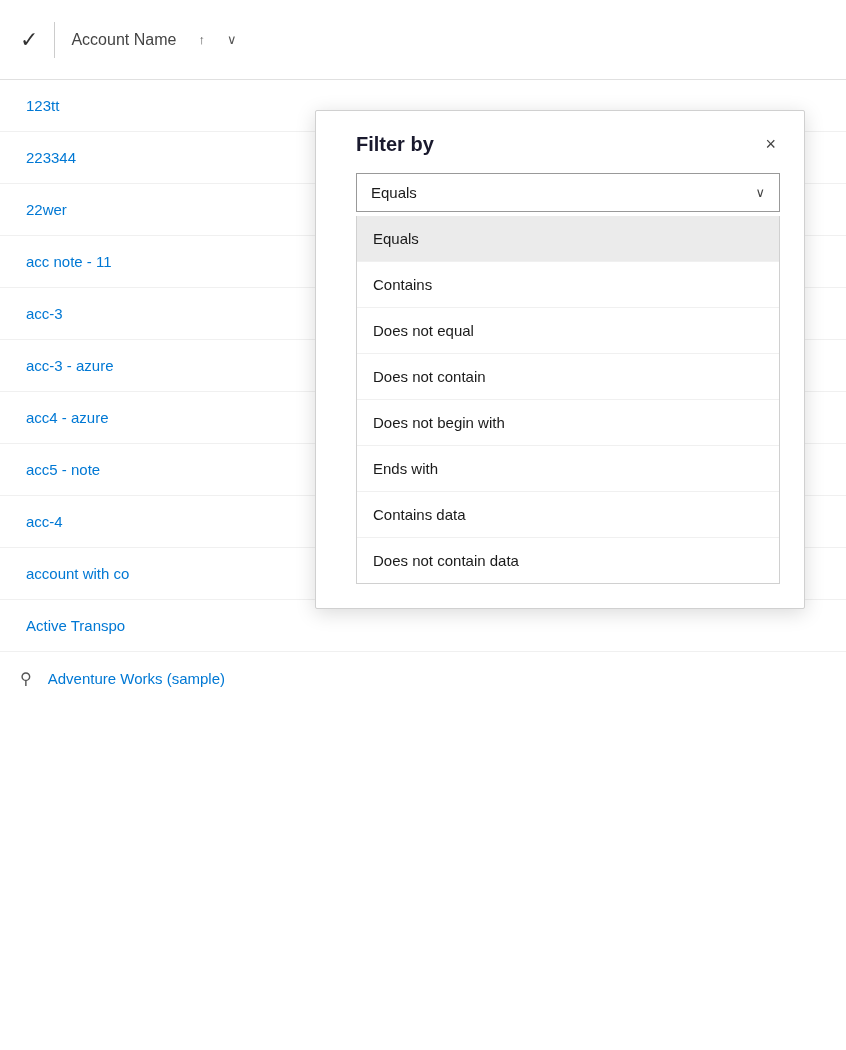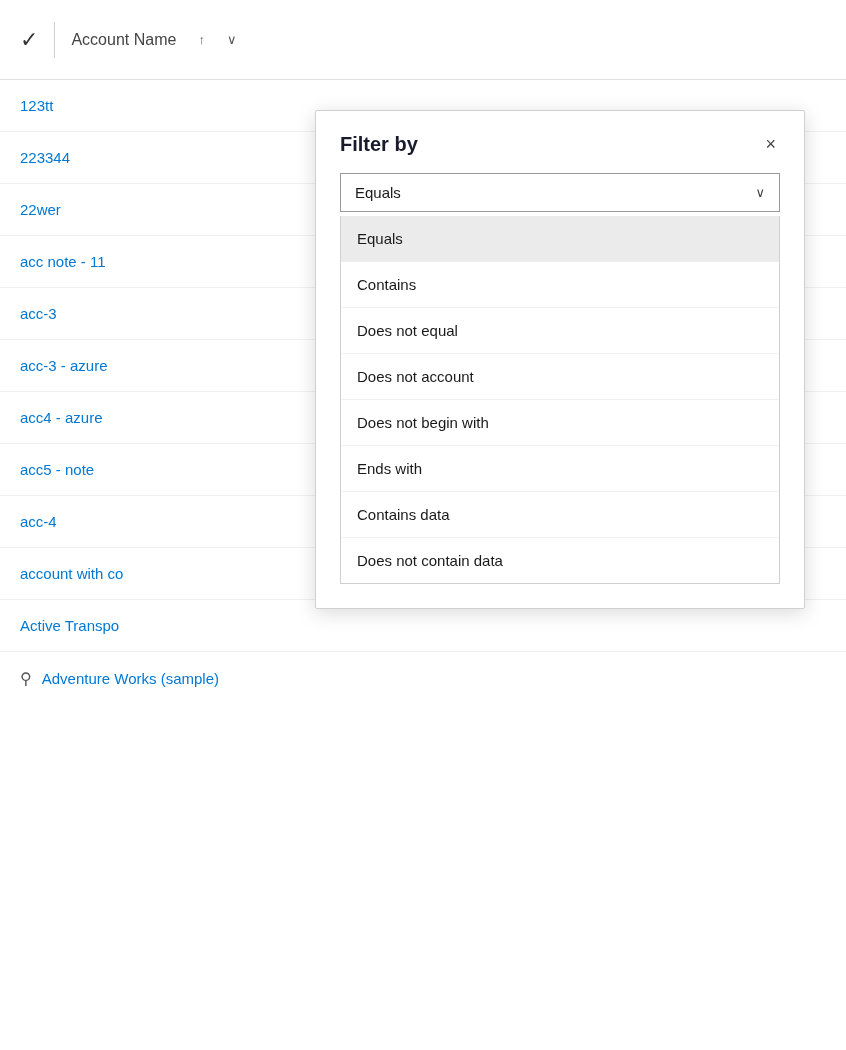--- a/index.html
+++ b/index.html
@@ -57,38 +57,40 @@
       border-bottom: 1px solid #f0f0f0;
     }
     .table-row:last-child {
       border-bottom: none;
     }
     .cell-link {
       color: #0078d4;
       font-size: 15px;
       text-decoration: none;
       cursor: pointer;
+      margin-left: 6px;
     }
     .cell-icon {
       color: #555;
       margin-right: 10px;
       font-size: 16px;
     }
 
     
     .filter-panel {
       position: absolute;
       top: 110px;
       left: 315px;
       width: 490px;
       background: #fff;
       border: 1px solid #d0d0d0;
       box-shadow: 0 4px 20px rgba(0,0,0,0.15);
       z-index: 100;
       border-radius: 2px;
+      padding-left: 16px;
     }
 
     .filter-header {
       display: flex;
       justify-content: space-between;
       align-items: center;
       padding: 20px 24px 16px 24px;
     }
     .filter-title {
       font-size: 20px;
@@ -205,19 +207,19 @@
 
   <div class="dropdown-trigger">
     <span>Equals</span>
     <span class="dropdown-arrow">∨</span>
   </div>
 
   <div class="dropdown-list" id="filter-options">
   <div class="dropdown-item selected">Equals</div>
       <div class="dropdown-item">Contains</div>
       <div class="dropdown-item">Does not equal</div>
-      <div class="dropdown-item">Does not account</div>
+      <div class="dropdown-item">Does not contain</div>
       <div class="dropdown-item">Does not begin with</div>
       <div class="dropdown-item">Ends with</div>
       <div class="dropdown-item">Contains data</div>
       <div class="dropdown-item">Does not contain data</div>
     </div>
 </div>
 
 </body></html>

